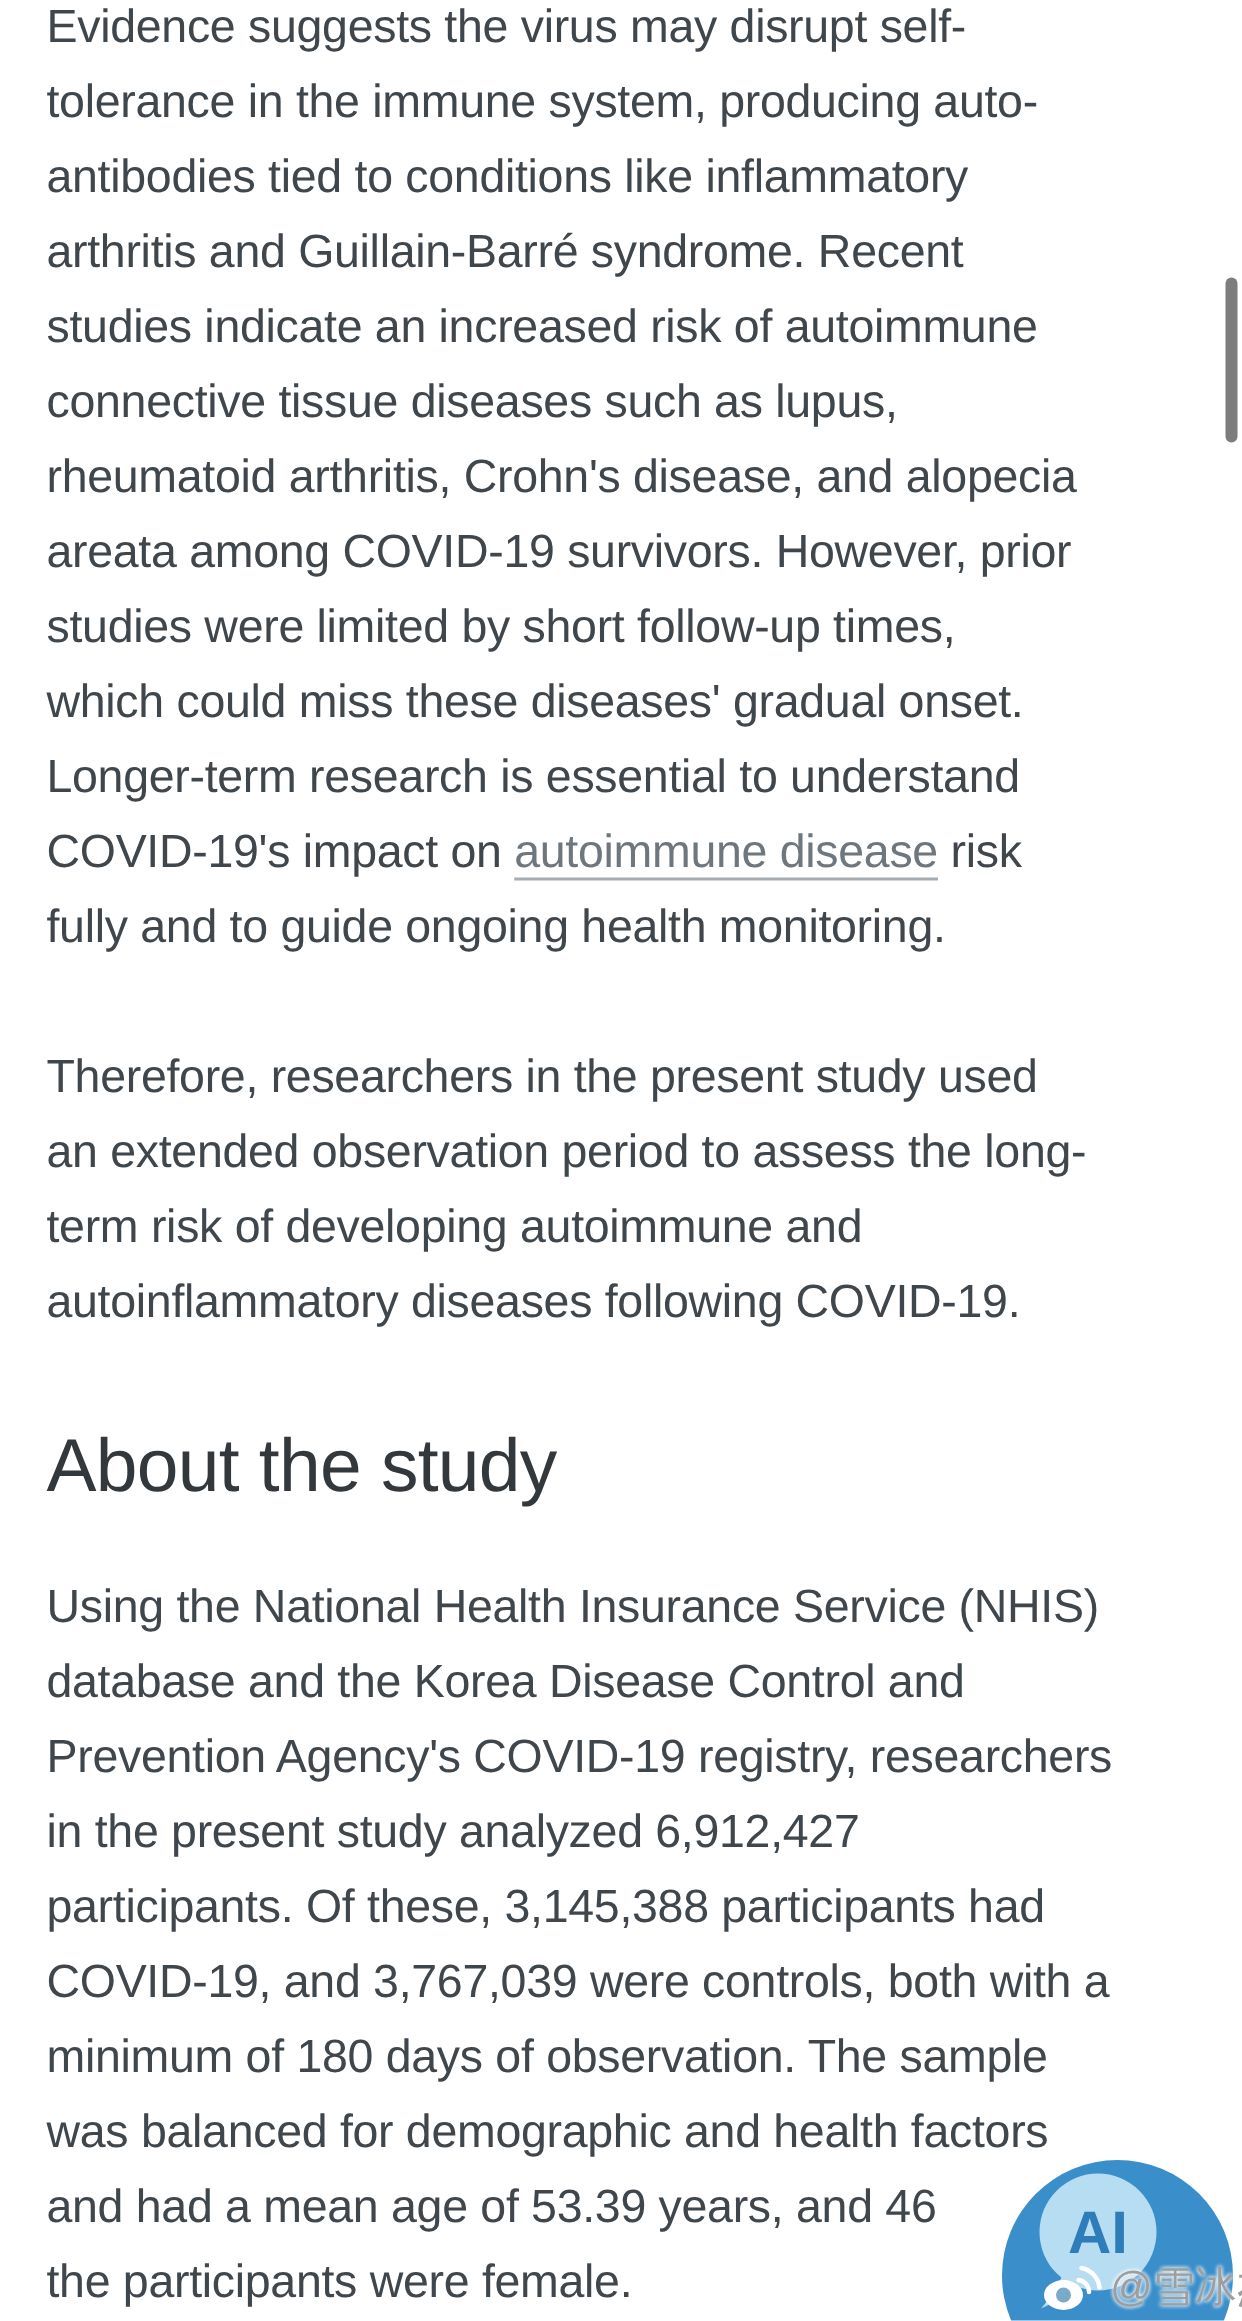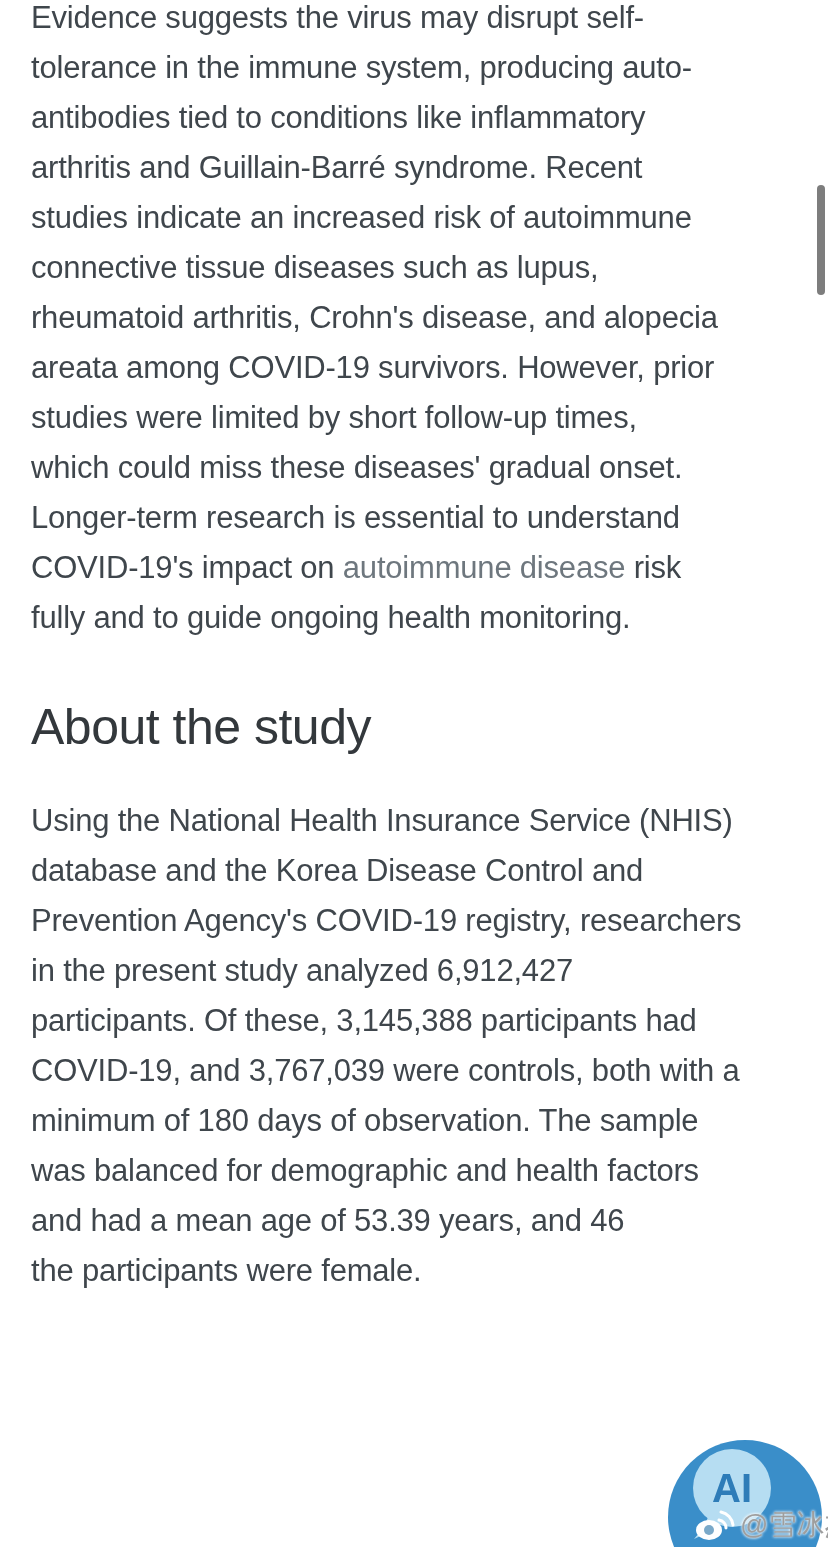--- a/index.html
+++ b/index.html
@@ -21,20 +21,21 @@
   .body-text {
     font-size: 31px;
     line-height: 50px;
     letter-spacing: -0.2px;
     color: #3f464c;
     white-space: pre-line;
     margin: 0 0 50px 0;
   }
   .inline-link {
     color: #6e777e;
+    text-decoration: underline;
     text-decoration-color: #a6abaf;
     text-decoration-thickness: 2px;
     text-underline-offset: 7px;
     cursor: pointer;
   }
   .section-heading {
     font-size: 50px;
     line-height: 58px;
     font-weight: 400;
     letter-spacing: -0.5px;
@@ -96,20 +97,24 @@
 arthritis and Guillain-Barré syndrome. Recent
 studies indicate an increased risk of autoimmune
 connective tissue diseases such as lupus,
 rheumatoid arthritis, Crohn's disease, and alopecia
 areata among COVID-19 survivors. However, prior
 studies were limited by short follow-up times,
 which could miss these diseases' gradual onset.
 Longer-term research is essential to understand
 COVID-19's impact on </span><a class="inline-link">autoimmune disease</a><span> risk
 fully and to guide ongoing health monitoring.</span></p>
+    <p class="body-text">Therefore, researchers in the present study used
+an extended observation period to assess the long-
+term risk of developing autoimmune and
+autoinflammatory diseases following COVID-19.</p>
     <h2 class="section-heading">About the study</h2>
     <p class="body-text">Using the National Health Insurance Service (NHIS)
 database and the Korea Disease Control and
 Prevention Agency's COVID-19 registry, researchers
 in the present study analyzed 6,912,427
 participants. Of these, 3,145,388 participants had
 COVID-19, and 3,767,039 were controls, both with a
 minimum of 180 days of observation. The sample
 was balanced for demographic and health factors
 and had a mean age of 53.39 years, and 46

